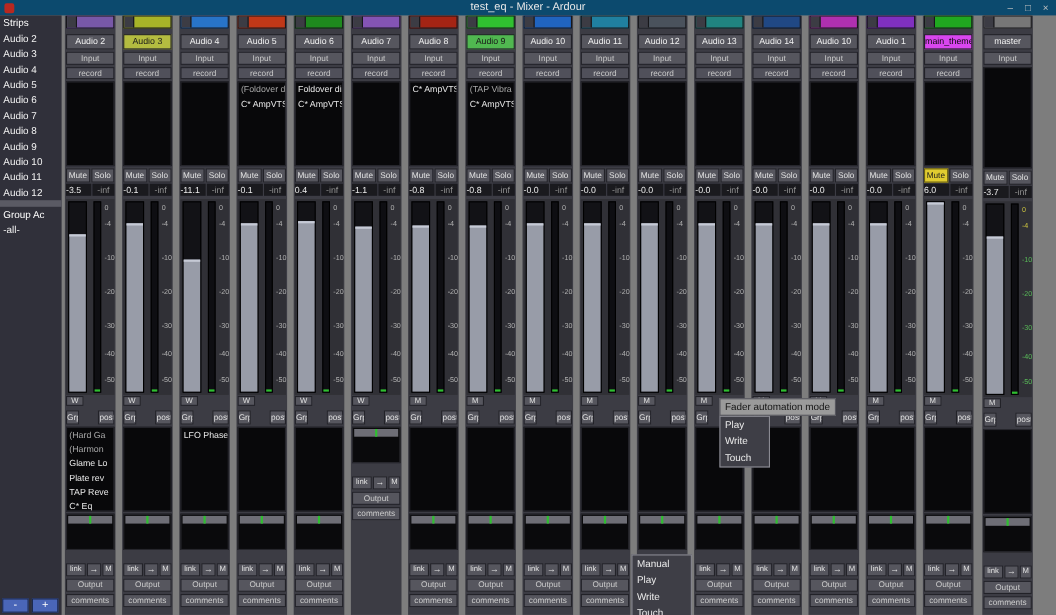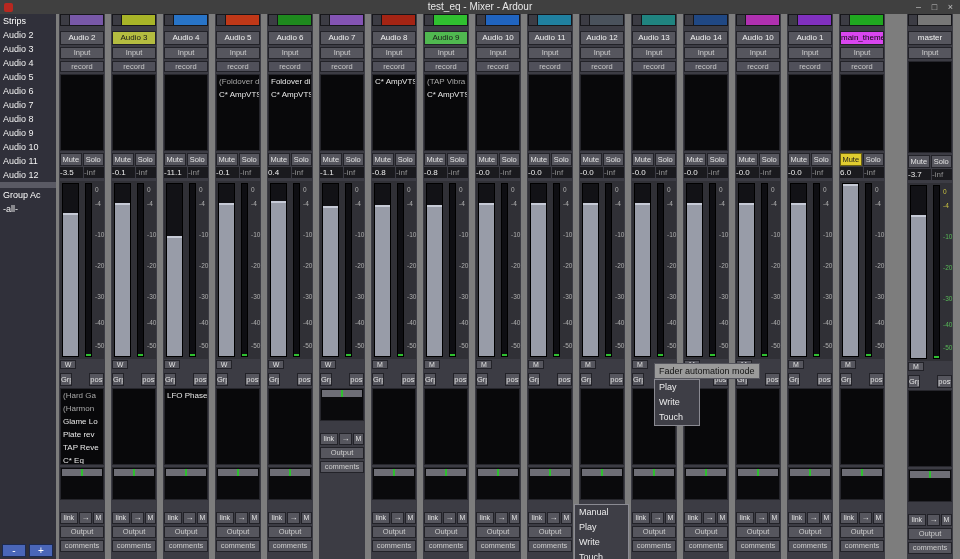--- a/index.html
+++ b/index.html
@@ -1,57 +1,57 @@
 <!DOCTYPE html>
 <html><head>
 <meta charset="utf-8">
 <style>
   *{box-sizing:border-box;margin:0;padding:0;}
   html,body{width:960px;height:559px;}
   body{position:relative;overflow:hidden;background:#7d7d7d;font-family:"Liberation Sans",sans-serif;cursor:default;}
 
   
-  .titlebar{height:14px;background:#404040;display:flex;align-items:center;padding:0 4px;position:relative;}
+  .titlebar{height:14px;background:#0c4a6e;display:flex;align-items:center;padding:0 4px;position:relative;}
   .appicon{width:9px;height:9px;background:#b82820;border-radius:2px;z-index:2;}
   .wtitle{position:absolute;left:0;right:0;text-align:center;font-size:10px;color:#e8e8e8;line-height:14px;}
   .winctl{margin-left:auto;display:flex;gap:5px;z-index:2;}
   .winctl span{width:11px;text-align:center;color:#c0c0c0;font-size:9px;line-height:13px;}
 
   
   .app{display:flex;height:545px;}
   .sidebar{width:56px;background:#30303a;position:relative;color:#ececec;flex:0 0 56px;}
   .pane-h{font-size:9px;height:14px;line-height:14px;padding-left:3px;color:#ffffff;white-space:nowrap;overflow:hidden;}
   .slist .sitem,.glist .sitem{font-size:9px;height:14px;line-height:14px;padding-left:3px;white-space:nowrap;overflow:hidden;color:#f2f2f2;}
   .splitter{height:6px;background:#5a5a64;}
   .sbtns{position:absolute;bottom:2px;left:2px;display:flex;gap:3px;}
   .sbtn{width:24px;height:13px;background:#4a66b8;border:1px solid #1c2a50;color:#fff;font-size:10px;line-height:11px;text-align:center;}
 
   .mixer{flex:1;position:relative;padding-left:3px;display:flex;align-items:flex-start;overflow:hidden;}
 
   
   .strip{width:46px;margin-right:6px;background:#3c3c44;height:545px;padding:0 1px;flex:0 0 46px;}
-  .strip.master{margin-left:16px;}
+  .strip.master{margin-left:2px;}
   .colorbar{height:12px;position:relative;border:1px solid #17171b;}
   .hidebtn{position:absolute;left:0;top:0;width:9px;height:100%;background:#3c3c44;border-right:1px solid #17171b;}
   .btn{display:block;width:100%;background:#56565e;border:1px solid #222228;color:#e2e2e2;text-align:center;overflow:hidden;white-space:nowrap;}
   .namebtn{height:14px;margin-top:5px;font-size:8px;line-height:12px;color:#f0f0f0;}
   .inputbtn{height:12px;margin-top:2px;font-size:7.5px;line-height:10px;color:#cccccc;}
   .recbtn{height:11px;margin-top:2px;font-size:7.5px;line-height:9px;color:#c8c8c8;background:#50505a;}
   .procbox{margin-top:2px;background:#08080a;border:1px solid #26262c;overflow:hidden;}
   .procbox.top{height:77px;}
   .strip.master .procbox.top{height:92px;}
   .procbox.bottom{height:77px;}
   .proc-entry{font-size:8px;color:#e8e8e8;height:13px;line-height:13px;padding-left:2px;white-space:nowrap;overflow:hidden;}
   .proc-entry.inactive{color:#a8a8a8;}
   .ms-row{display:flex;gap:1px;margin-top:2px;}
   .ms-row .btn{height:13px;font-size:7.5px;line-height:11px;flex:1;}
   .mutebtn.active{background:#e0cc30;color:#1c1c1c;border-color:#6a6010;}
   .gain-row{display:flex;gap:1px;margin-top:1px;}
   .gainval{flex:1.15;background:#1a1a1e;color:#ececec;font-size:8px;height:11px;line-height:11px;text-align:left;overflow:hidden;}
-  .peakval{flex:1;background:#1a1a1e;color:#909090;font-size:8px;height:11px;line-height:11px;text-align:left;overflow:hidden;}
+  .peakval{flex:1;background:#1a1a1e;color:#909090;font-size:8px;height:11px;line-height:11px;text-align:center;overflow:hidden;}
   .fader-area{height:178px;margin-top:3px;position:relative;background:#303036;}
   .fader{position:absolute;left:2px;top:2px;bottom:2px;width:17px;background:#121216;border:1px solid #000;}
   .fader-fill{position:absolute;bottom:0;left:0;right:0;background:#989ca8;border-top:2px solid #c6cad6;}
   .meter{position:absolute;left:25px;top:2px;bottom:2px;width:7px;background:#0e0e12;border:1px solid #000;}
   .meter::after{content:"";position:absolute;bottom:0;left:0;right:0;height:2px;background:#2fc030;}
   .scale{position:absolute;left:34px;top:0;bottom:0;right:0;}
   .scale span{position:absolute;left:1px;font-size:6.5px;line-height:6px;color:#b0b0b0;}
   .strip.master .scale span{color:#c8c040;}
   .strip.master .scale span.low{color:#58b858;}
   .auto-row{margin-top:1px;}

